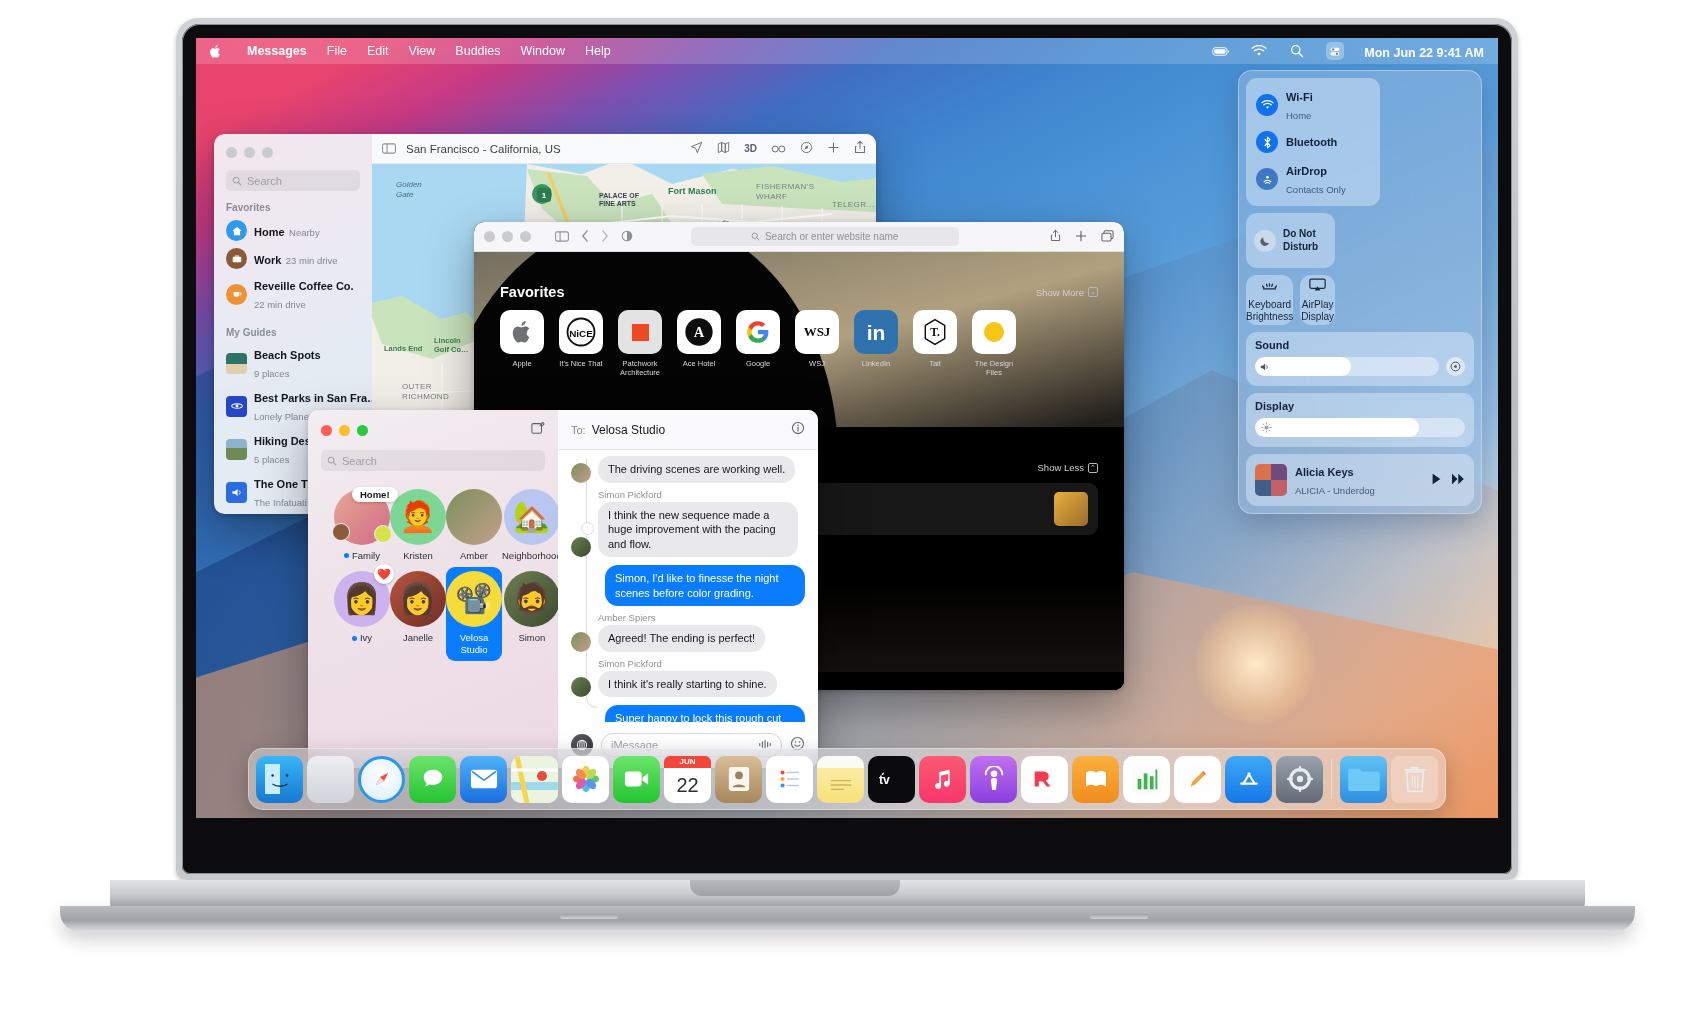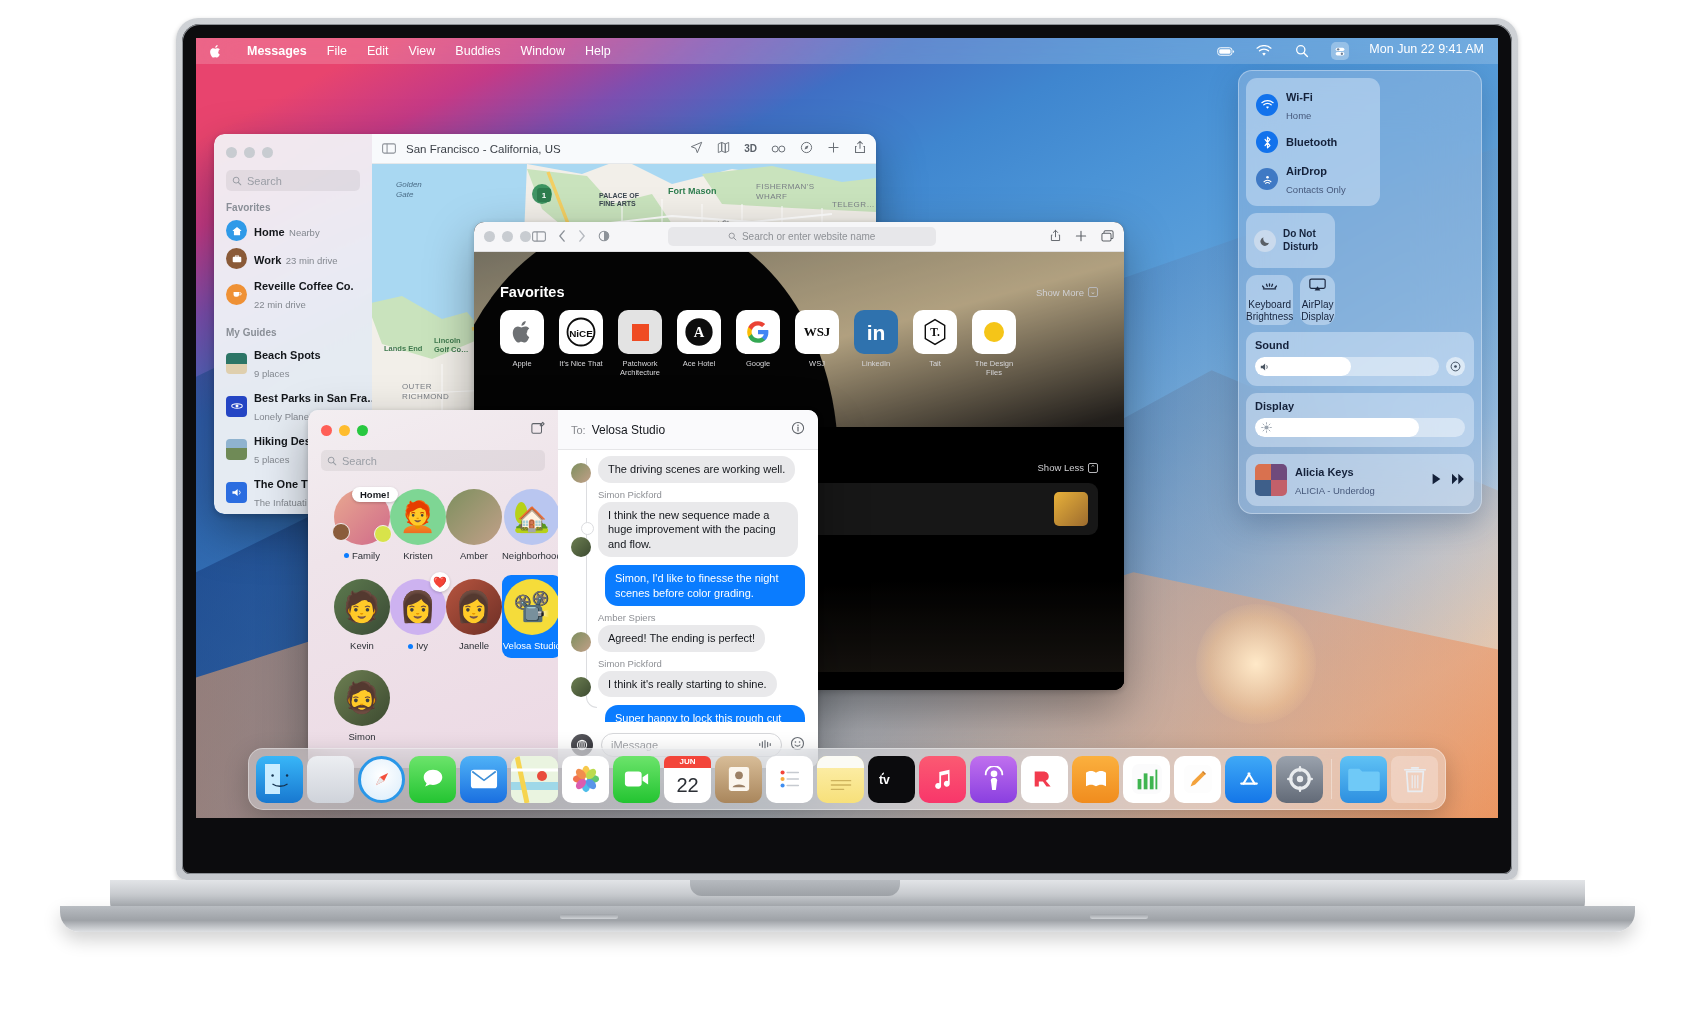--- a/index.html
+++ b/index.html
@@ -68,21 +68,21 @@
     position:absolute; left:0; top:0; width:100%; height:26px;
     background:rgba(255,255,255,.18);
     backdrop-filter:blur(22px);
     display:flex; align-items:center; padding:0 12px; color:#fff;
     font-size:12.5px; z-index:60;
   }
   .mb-apple { width:15px; height:17px; margin-right:14px; display:flex; align-items:center; justify-content:center; }
   .mb-apple svg { width:13px; height:15px; }
   #menubar .mi { padding:0 10px; white-space:nowrap; line-height:26px; }
   #menubar .mi.bold { font-weight:bold; }
-  .mb-right { margin-left:auto; display:flex; align-items:flex-start; gap:20px; padding-right:2px; }
+  .mb-right { margin-left:auto; display:flex; align-items:flex-end; gap:20px; padding-right:2px;font-weight:bold; }
   .mb-right .ic { width:18px; height:18px; display:flex; align-items:center; justify-content:center; }
   .mb-right .ic svg { display:block; }
   .cc-toggle { background:rgba(255,255,255,.30); border-radius:5px; padding:2px 4px; }
   .mb-clock { font-size:12.5px; white-space:nowrap; }
 
   
   #controlcenter {
     position:absolute; right:16px; top:32px; width:244px;
     background:rgba(152,186,224,.50);
     backdrop-filter:blur(30px);
@@ -153,21 +153,21 @@
   .mapcanvas { position:absolute; left:0; top:30px; right:0; bottom:0; overflow:hidden;
     background:#aadaf5; }
   .mlabel { position:absolute; font-size:8px; color:#4b6d88; font-style:italic; line-height:1.2; }
   .mlabel.poi { font-style:normal; color:#3b4650; font-weight:bold; font-size:7px; }
   .mlabel.street { font-style:normal; color:#5b6168; font-size:7.5px; }
   .mlabel.hood { font-style:normal; color:#7a7f86; font-size:8px; letter-spacing:.4px; }
   .mlabel.green { font-style:normal; color:#3f7a4e; font-size:7.5px; }
 
   
   #safari { left:278px; top:184px; width:650px; height:468px; z-index:20; background:#000; }
-  .sf-tb { height:30px; background:#f6f6f8; display:flex; align-items:center; padding:0 10px; gap:1px;
+  .sf-tb { height:30px; background:#f6f6f8; display:flex; align-items:center; padding:0 10px; gap:24px;
     border-bottom:.5px solid rgba(0,0,0,.09); }
   .sf-nav { display:flex; gap:12px; align-items:center; color:#9a9da2; }
   .sf-url { flex:1; max-width:268px; margin:0 auto; height:19px; background:#e7e7ea; border-radius:5px;
     display:flex; align-items:center; justify-content:center; gap:5px; }
   .sf-url span { font-size:10px; color:#8e9196; }
   .sf-tb-right { display:flex; gap:14px; align-items:center; color:#5e6268; margin-left:auto; }
   .sf-body { position:absolute; left:0; top:30px; right:0; bottom:0; overflow:hidden; background:#000; }
   .sf-bg { position:absolute; inset:0; }
   .sf-bg .sky { position:absolute; inset:0;
     background:linear-gradient(165deg,#8d8775 0%, #b7a98a 16%, #d8c49c 30%, #2a2622 55%, #0a0a0a 78%, #040404 100%); }
@@ -198,21 +198,21 @@
 
   
   #messages { left:112px; top:372px; width:510px; height:358px; z-index:30; }
   .msg-side { position:absolute; left:0; top:0; width:250px; height:100%;
     background:linear-gradient(160deg,#f3eef1 0%, #efe4ea 35%, #ecd9e4 100%); }
   .msg-side-top { height:40px; display:flex; align-items:center; padding:0 13px; }
   .msg-compose { margin-left:auto; color:#5e6268; }
   .msg-search { margin:0 13px; height:21px; background:rgba(0,0,0,.055); border-radius:5px;
     display:flex; align-items:center; gap:5px; padding:0 6px; }
   .msg-search span { font-size:11px; color:#9a9ea5; }
-  .msg-grid { display:grid; grid-template-columns:repeat(4,1fr); gap:8px 0; padding:14px 26px 0; }
+  .msg-grid { display:grid; grid-template-columns:repeat(5,1fr); gap:0 0; padding:14px 26px 0; }
   .msg-cell { text-align:center; padding:4px 0 6px; border-radius:9px; }
   .msg-cell.sel { background:#0a7cff; }
   .msg-av { width:56px; height:56px; border-radius:50%; margin:0 auto; position:relative; overflow:visible; }
   .msg-av .disc { position:absolute; inset:0; border-radius:50%; overflow:hidden;
     display:flex; align-items:center; justify-content:center; font-size:30px; line-height:1; }
   .msg-nm { margin-top:5px; font-size:9.5px; color:#2c3036; line-height:1.2;
     display:flex; align-items:center; justify-content:center; gap:3px; }
   .msg-cell.sel .msg-nm { color:#fff; }
   .dot { width:5px; height:5px; border-radius:50%; background:#0a7cff; display:inline-block; }
   .bubble-tip { position:absolute; left:18px; top:-2px; background:#fff; border-radius:11px;

